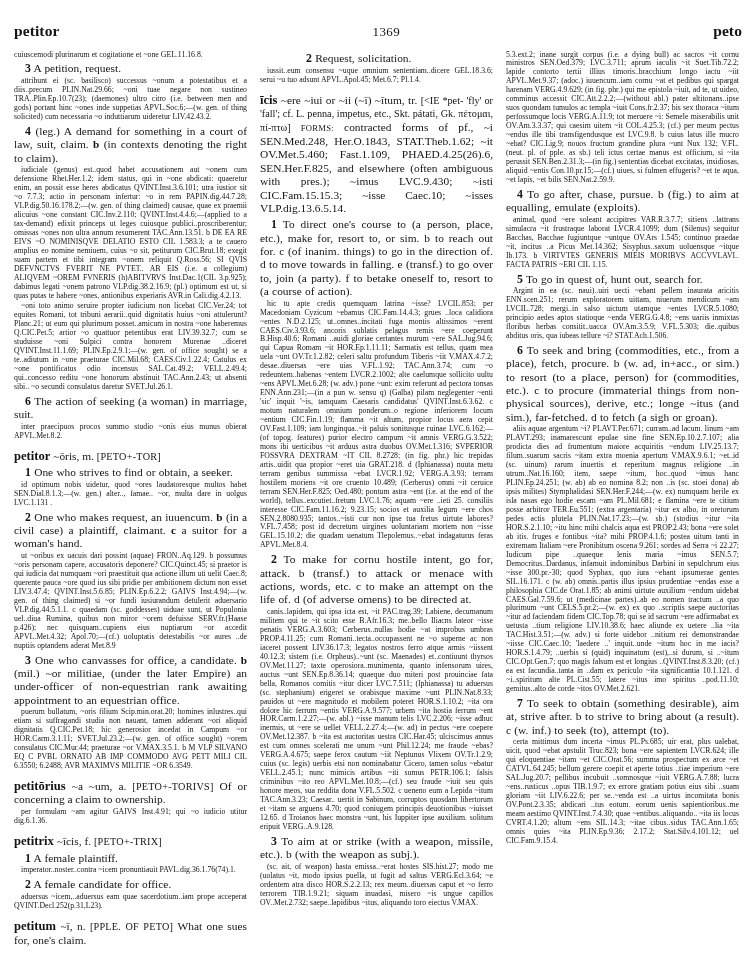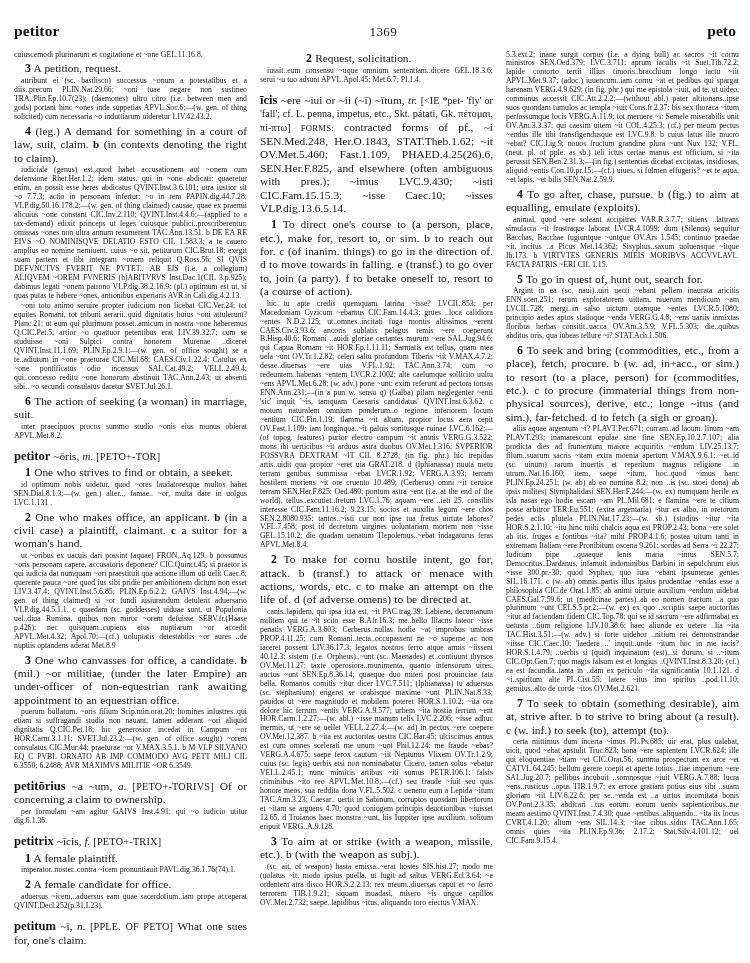--- a/index.html
+++ b/index.html
@@ -13,21 +13,21 @@
     height: 963px;
     font-family: "Liberation Serif", "DejaVu Serif", serif;
     color: #141414;
     overflow: hidden;
   }
   .page {
     position: relative;
     width: 750px;
     height: 963px;
     box-sizing: border-box;
-    padding: 22px 14px 8px 14px;
+    padding: 22px 8px 8px 14px;
     border-radius: 22px;
   }
   
   .runhead {
     display: flex;
     align-items: baseline;
     justify-content: space-between;
     height: 20px;
     margin-bottom: 7px;
   }
@@ -56,21 +56,21 @@
     font-size: 11.4px;
     line-height: 13.4px;
     margin-top: 9px;
     margin-bottom: 0;
     text-align: justify;
   }
   .hw {
     font-weight: bold;
     font-size: 12.6px;
   }
-  .gram { font-style: italic; }
+  .gram { }
   .smallcaps {
     font-size: 8.6px;
     letter-spacing: .25px;
     text-transform: uppercase;
   }
   .etym { font-size: 10.2px; }
   
   .sense {
     font-size: 11.4px;
     line-height: 13.3px;
@@ -147,21 +147,21 @@
       </p>
 
       <p class="sense">
         <span class="num">1</span>
         <span>One who strives to find or obtain, a seeker.</span>
       </p>
       <p class="cites">id optimum nobis uidetur, quod ~ores laudatoresque multos habet SEN.Dial.8.1.3;—(w. gen.) alter.., famae.. ~or, multa dare in uolgus LVC.1.131 .</p>
 
       <p class="sense">
         <span class="num">2</span>
-        <span>One who makes office, an applicant.</span>
+        <span>One who makes request, an iuuencum.</span>
         <span class="sub">b</span>
         <span>(in a civil case) a plaintiff, claimant.</span>
         <span class="sub">c</span>
         <span>a suitor for a woman's hand.</span>
       </p>
       <p class="cites">ut ~oribus ex uacuis dari possint (aquae) FRON..Aq.129. b possumus ~oris personam capere, accusatoris deponere? CIC.Quinct.45; si praetor is qui iudicia dat numquam ~ori praestituit qua actione illum uti uelit Caec.8; querente pauca ~ore quod ius sibi pridie per ambitionem dictum non esset LIV.3.47.4; QVINT.Inst.5.6.85; PLIN.Ep.6.2.2; GAIVS Inst.4.94;—(w. gen. of thing claimed) si ~or fundi iusiurandum detulerit aduersario VLP.dig.44.5.1.1. c quaedam (sc. goddesses) uiduae sunt, ut Populonia uel..diua Rumina, quibus non miror ~orem defuisse SERV.fr.(Haase p.426); nec quisquam..cupiens eius nuptiarum ~or accedit APVL.Met.4.32; Apol.70;—(cf.) uoluptatis detestabilis ~or aures ..de nuptiis optandens aderat Met.8.9</p>
 
       <p class="sense">
         <span class="num">3</span>
         <span>One who canvasses for office, a candidate.</span>

